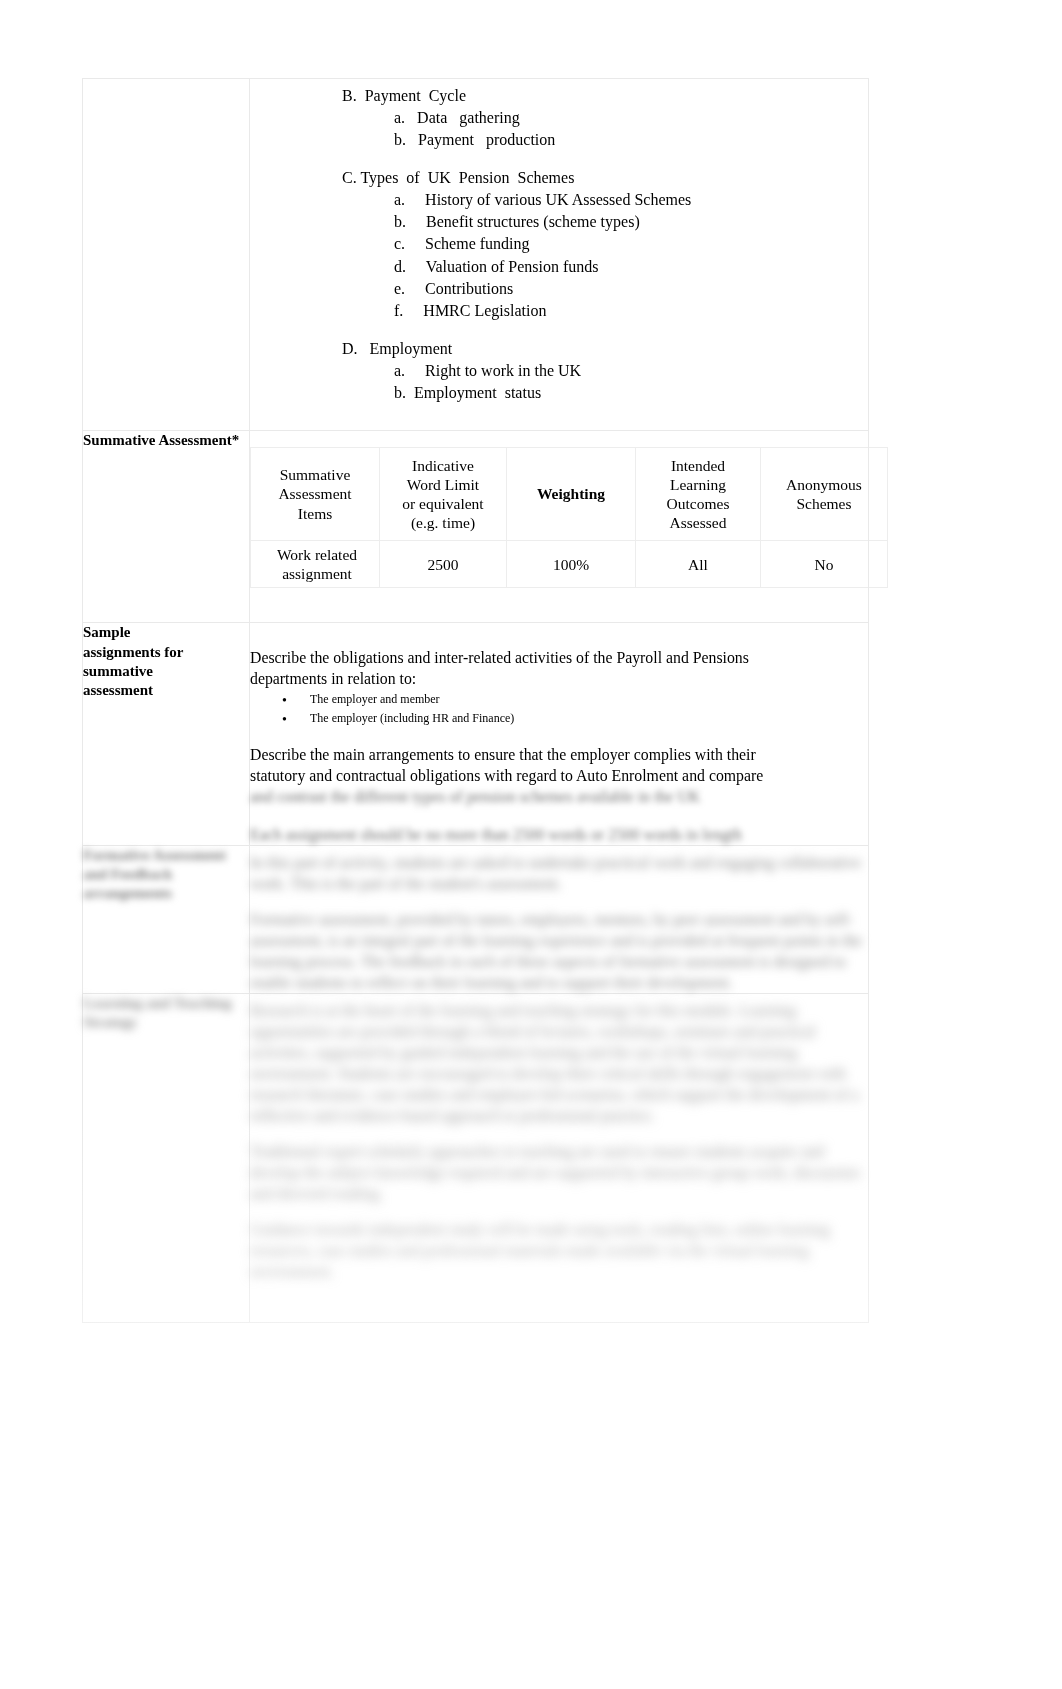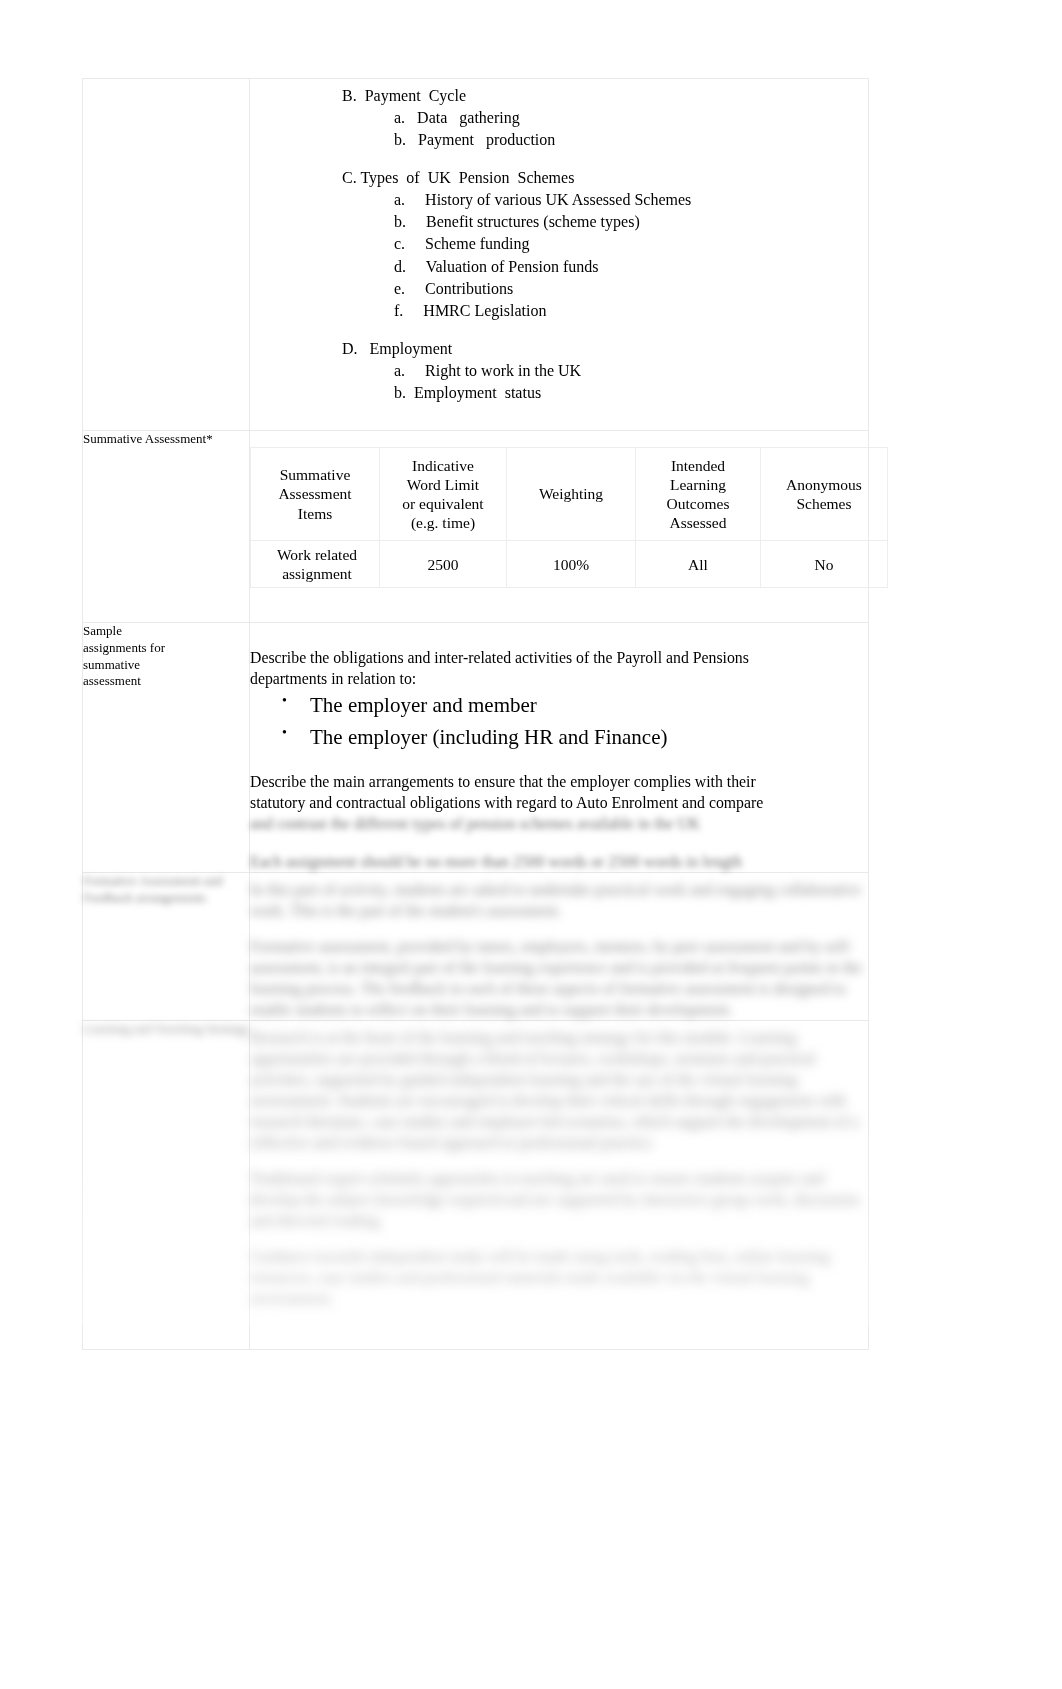--- a/index.html
+++ b/index.html
@@ -38,22 +38,23 @@
   }
   #spec-table > tbody > tr > td {
     border: 1px solid #e9e9e9;
     vertical-align: top;
     padding: 0;
     background: #ffffff;
   }
   td.label-col {
     width: 166px;
     padding: 10px 6px 10px 6px;
-    font-size: 13px;
+    font-size: 15px;
     line-height: 1.28;
+    font-weight: bold;
   }
   td.body-col {
     width: 618px;
     padding: 8px 6px 10px 6px;
     font-size: 15.5px;
     line-height: 1.28;
   }
 
   
   .outline-block {
@@ -97,21 +98,21 @@
     border: 1px solid #ededed;
     text-align: center;
     vertical-align: middle;
     font-weight: normal;
     font-size: 15.5px;
     line-height: 1.24;
     padding: 4px 2px;
   }
   table.assess th.c1 { width: 124px; }
   table.assess th.c2 { width: 122px; }
-  table.assess th.c3 { width: 124px; }
+  table.assess th.c3 { width: 124px; font-weight: bold; }
   table.assess th.c4 { width: 120px; }
   table.assess th.c5 { width: 122px; margin-left: 36px; }
   table.assess thead th {
     height: 84px;
   }
   table.assess tbody td {
     height: 36px;
   }
   td.item-cell {
     text-align: center;
@@ -127,21 +128,21 @@
   }
   .para-gap { height: 17px; }
   ul.bullets {
     margin: 1px 0 0 0;
     padding: 0;
     list-style: none;
   }
   ul.bullets li {
     position: relative;
     padding-left: 60px;
-    font-size: 21px;
+    font-size: 12px;
     line-height: 1.52;
   }
   ul.bullets li::before {
     content: "\2022";
     position: absolute;
     left: 32px;
     top: 0;
     font-size: 14px;
   }
 

